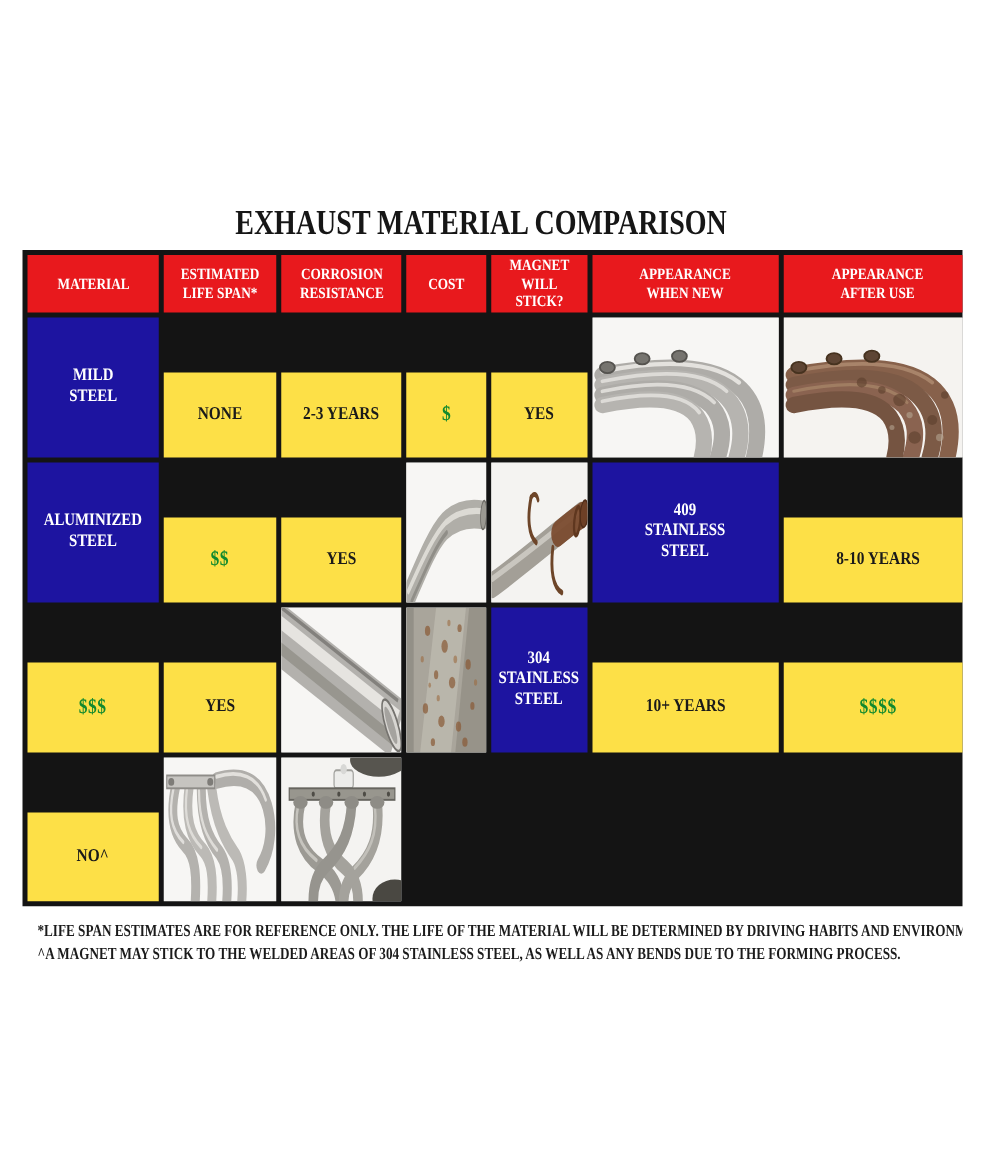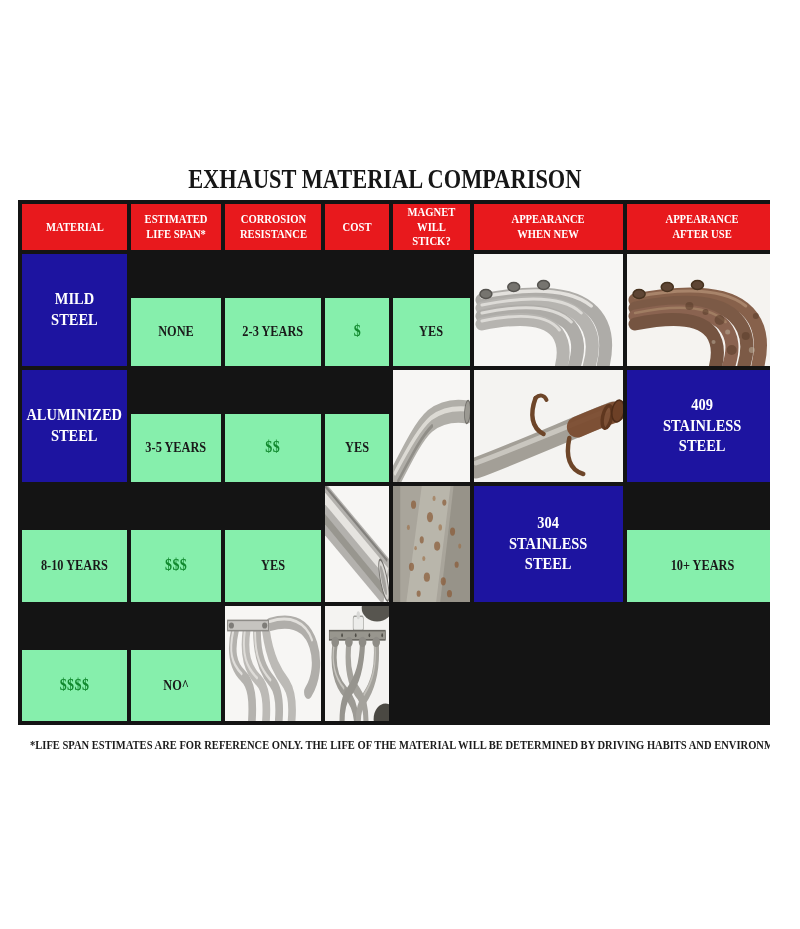--- a/index.html
+++ b/index.html
@@ -7,22 +7,22 @@
         font-family:Liberation Serif, serif;font-weight:700;color:#141414;}
   .title{margin:0;padding-top:164px;text-align:center;font-size:28px;line-height:1.1;
          color:#161616;letter-spacing:0px;}
   .title .cond{transform:scaleX(0.80);}
   .cond{display:inline-block;white-space:pre-line;transform:scaleX(0.85);transform-origin:center center;}
   .tbl{margin:5px 0 0 18px;width:764px;box-sizing:border-box;background:#141414;
        display:grid;grid-template-columns:105px 90px 96px 64px 77px 149px 151px;
        grid-template-rows:46px 112px 112px 116px 115px;gap:4px;padding:4px;}
   .cell{display:flex;align-items:center;justify-content:center;text-align:center;overflow:hidden;}
   .hdr{background:#e8191d;color:#ffffff;font-size:12.5px;line-height:1.15;}
-  .mat{background:#1d14a0;color:#ffffff;font-size:17px;line-height:1.2;}
-  .val{background:#86efac;color:#1a1a1a;font-size:14.5px;line-height:1.15;margin-top:44px;}
+  .mat{background:#1d14a0;color:#ffffff;font-size:14px;line-height:1.2;}
+  .val{background:#fde047;color:#1a1a1a;font-size:14.5px;line-height:1.15;margin-top:44px;}
   .cost{color:#11892e;font-size:16.5px;letter-spacing:0.5px;}
   .photo{background:#f6f5f3;}
   .photo svg{display:block;width:100%;height:100%;}
   .footnotes{margin:11px 0 0 30px;font-size:13.5px;color:#1b1b1b;line-height:18px;}
   .footnotes .fline{white-space:nowrap;}
   .footnotes .cond{transform:scaleX(0.78);transform-origin:0 50%;white-space:nowrap;}
 </style>
 </head>
 <body>
 
@@ -123,23 +123,20 @@
           <ellipse cx="12" cy="40" rx="6" ry="4.5"></ellipse>
             <ellipse cx="40" cy="33" rx="6" ry="4.5"></ellipse>
             <ellipse cx="70" cy="31" rx="6" ry="4.5"></ellipse>
         </g>
       </svg>
     </div>
 
     <div class="cell mat">
         <span class="cond">ALUMINIZED
 STEEL</span>
-      </div>
-    <div class="cell val">
-        <span class="cond">3-5 YEARS</span>
       </div>
     <div class="cell val cost">
         <span class="cond">$$</span>
       </div>
     <div class="cell val">
         <span class="cond">YES</span>
       </div>
     <div class="cell photo" aria-label="new-aluminized-mandrel-bent-pipe-photo">
       <svg viewBox="0 0 150 112" preserveAspectRatio="none">
         <rect width="150" height="112" fill="#f7f6f4"></rect>
@@ -286,15 +283,16 @@
             <ellipse cx="120" cy="35" rx="9" ry="5"></ellipse>
         </g>
         <ellipse cx="142" cy="110" rx="28" ry="15" fill="#4a4842"></ellipse>
       </svg>
     </div>
 
   </div>
 
   <div class="footnotes">
     <div class="fline"><span class="cond">*LIFE SPAN ESTIMATES ARE FOR REFERENCE ONLY. THE LIFE OF THE MATERIAL WILL BE DETERMINED BY DRIVING HABITS AND ENVIRONMENTAL FACTORS.</span></div>
+    <div class="fline"><span class="cond">^A MAGNET MAY STICK TO THE WELDED AREAS OF 304 STAINLESS STEEL, AS WELL AS ANY BENDS DUE TO THE FORMING PROCESS.</span></div>
   </div>
 
 </div>
 
 </body></html>

